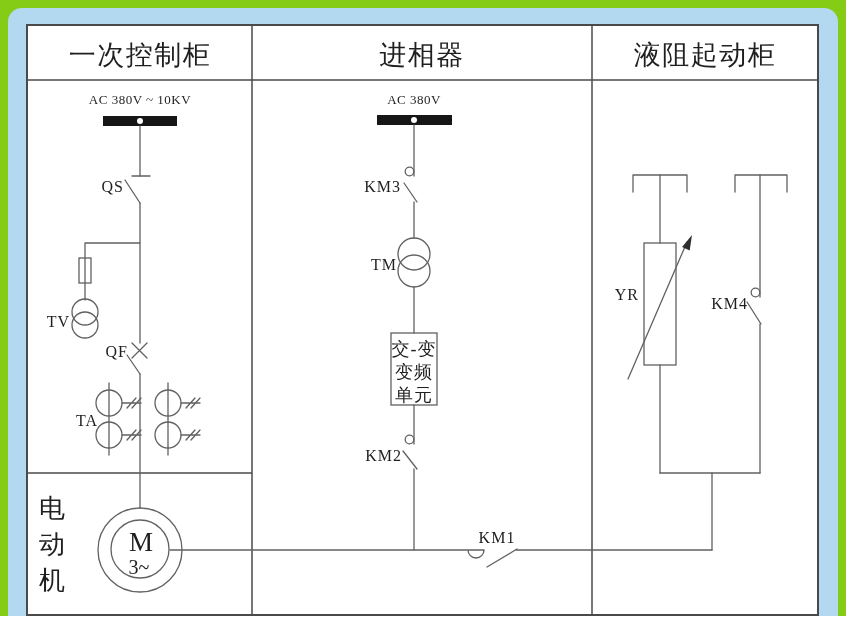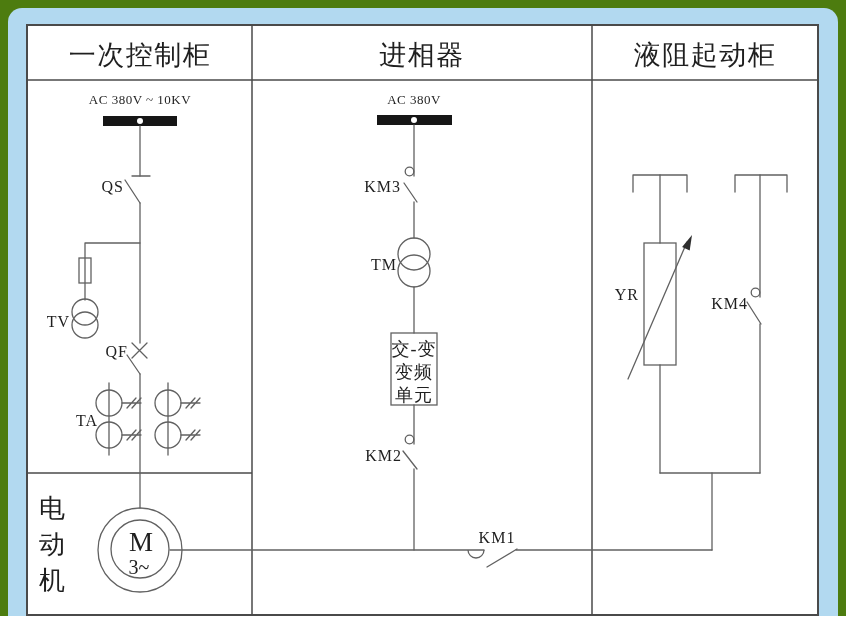--- a/index.html
+++ b/index.html
@@ -1,16 +1,16 @@
 <!DOCTYPE html>
 <html style="--mat-blue: #b2d9f0; --line: #616161; --busbar: #161616; --text: #1f1f1f;"><head>
 <meta charset="utf-8">
 <style>
   html,body{margin:0;padding:0;background:#ffffff;}
-  .stage{position:relative;width:846px;height:616px;overflow:hidden;background:#4d7c0f;}
+  .stage{position:relative;width:846px;height:616px;overflow:hidden;background:#84cc16;}
   svg{display:block;}
   .mat{fill:var(--mat-blue,#b2d9f0);}
   .frame{fill:#ffffff;stroke:#4a4a4a;stroke-width:2;}
   .grid{stroke:#4a4a4a;stroke-width:1.5;fill:none;}
   .ln{stroke:var(--line,#616161);stroke-width:1.3;fill:none;stroke-linecap:round;stroke-linejoin:round;}
   .sym{stroke:var(--line,#616161);stroke-width:1.3;fill:none;}
   .busbar{fill:var(--busbar,#161616);stroke:none;}
   .dot{fill:#ffffff;stroke:none;}
   .arrowhead{fill:#2e2e2e;stroke:none;}
   text{font-family:"Liberation Serif","DejaVu Serif",serif;fill:var(--text,#1f1f1f);}

